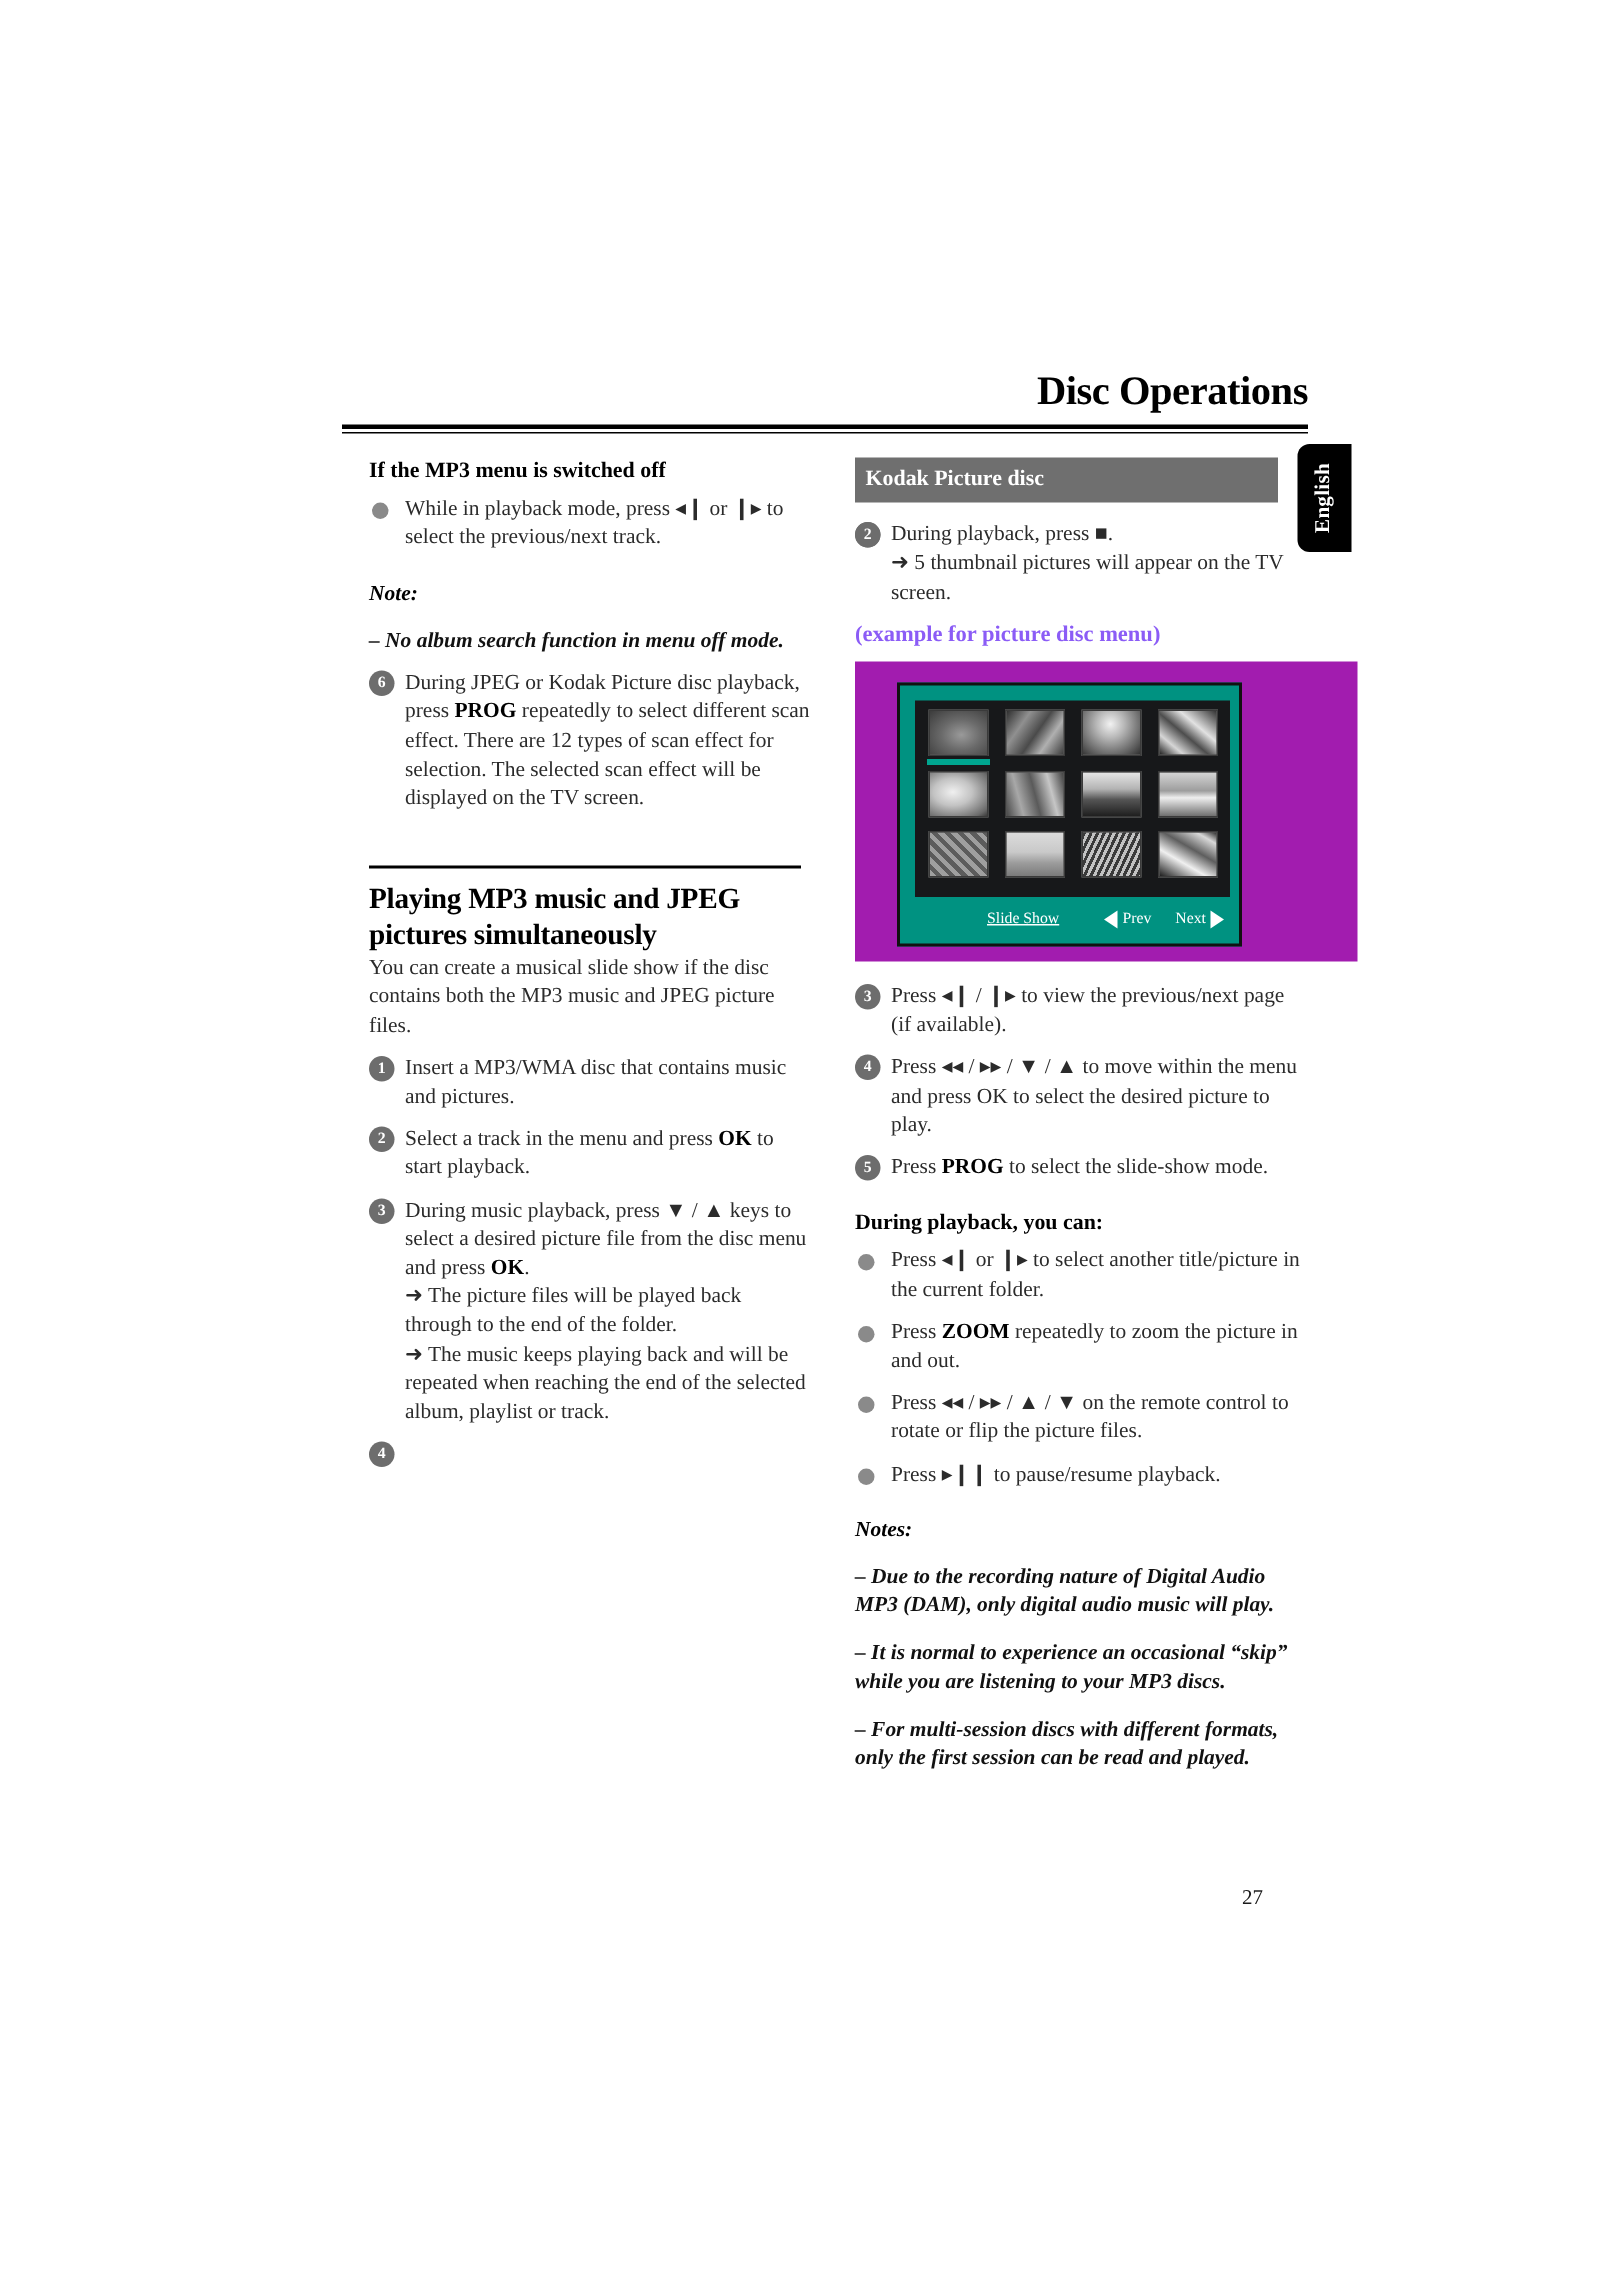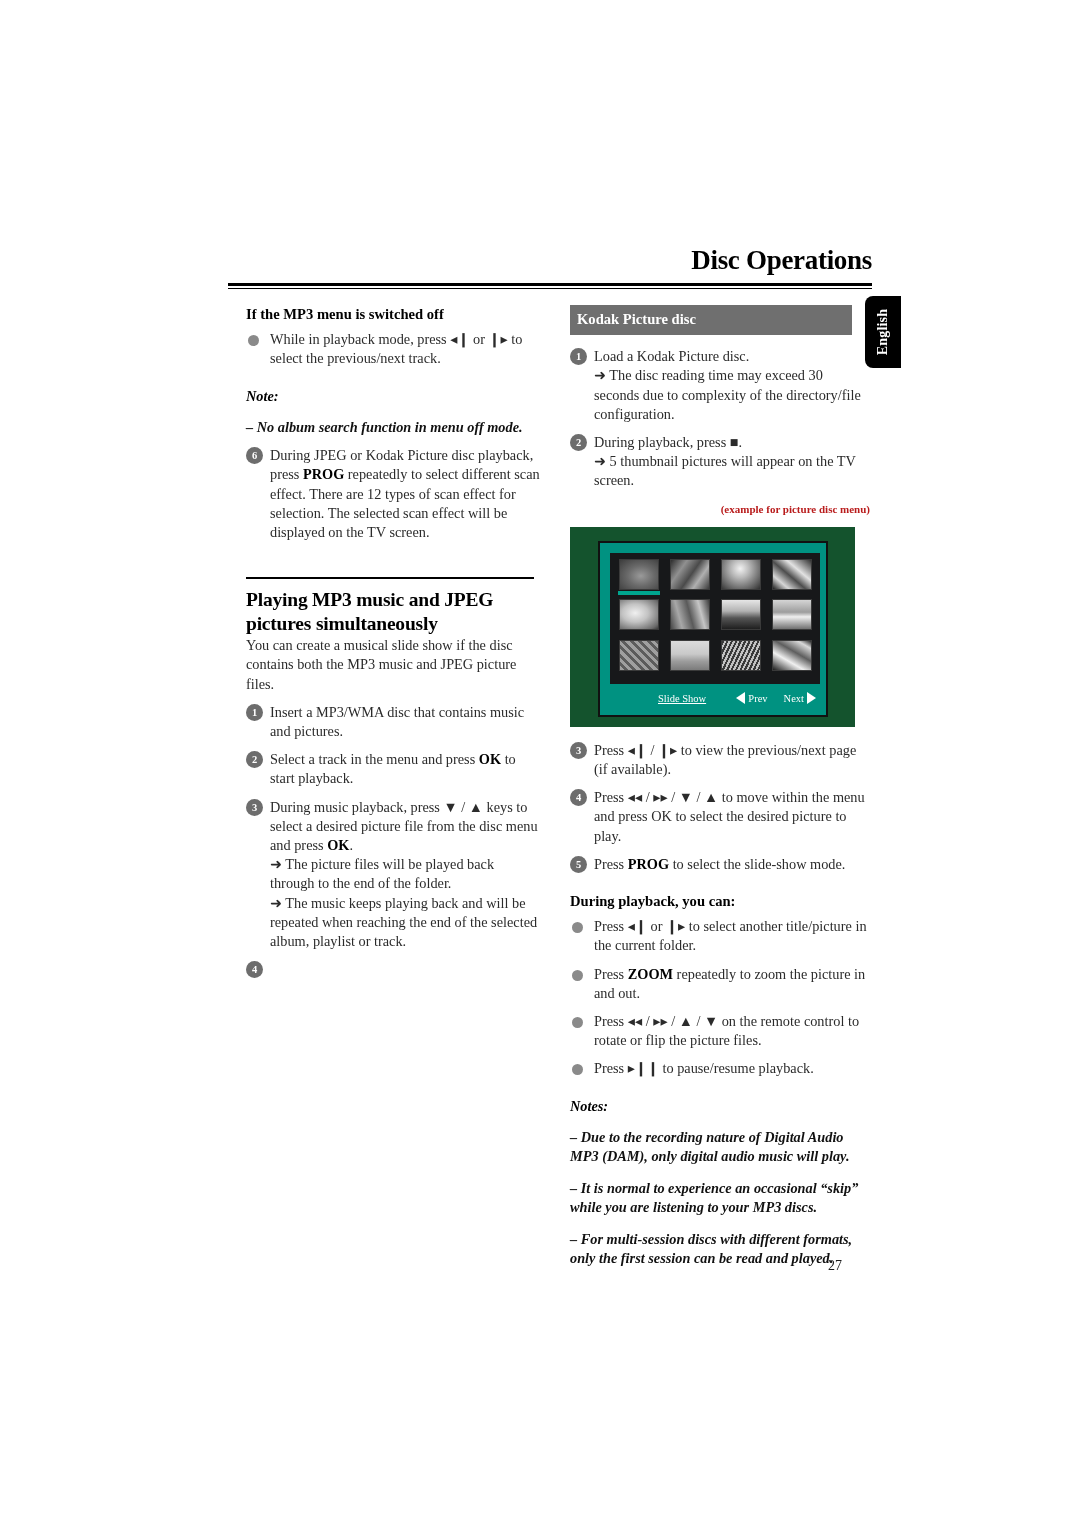--- a/index.html
+++ b/index.html
@@ -159,31 +159,31 @@
     font-weight: bold;
     font-size: 14.6px;
     padding: 5px 7px 6px 7px;
     width: 282px;
     box-sizing: border-box;
     margin-bottom: 12px;
   }
 
   .fig-caption {
     font-weight: bold;
-    font-size: 11px;
-    color: #b91c1c;
-    text-align: right;
+    font-size: 15px;
+    color: #8b5cf6;
+    text-align: left;
     margin: 6px 0 8px 0;
   }
 
   
   .figure {
-    width: 285px;
+    width: 335px;
     height: 200px;
-    background: #14532d;
+    background: #a21caf;
     padding: 0;
     position: relative;
     margin-bottom: 14px;
   }
   .tv {
     position: absolute;
     left: 28px;
     top: 14px;
     width: 230px;
     height: 176px;
@@ -364,23 +364,20 @@
     </div>
 
   </div>
 
   <div class="col col-right">
 
     <div class="bar">Kodak Picture disc</div>
 
     <div class="item">
       <span class="marker">1</span>
-      <span><span>Load a Kodak Picture disc.</span>
-        <br><span>➜ The disc reading time may exceed 30 seconds due to complexity of the directory/file configuration.</span>
-      </span>
     </div>
 
     <div class="item">
       <span class="marker">2</span>
       <span><span>During playback, press ■.</span>
         <br><span>➜ 5 thumbnail pictures will appear on the TV screen.</span>
       </span>
     </div>
 
     <div class="fig-caption">(example for picture disc menu)</div>

